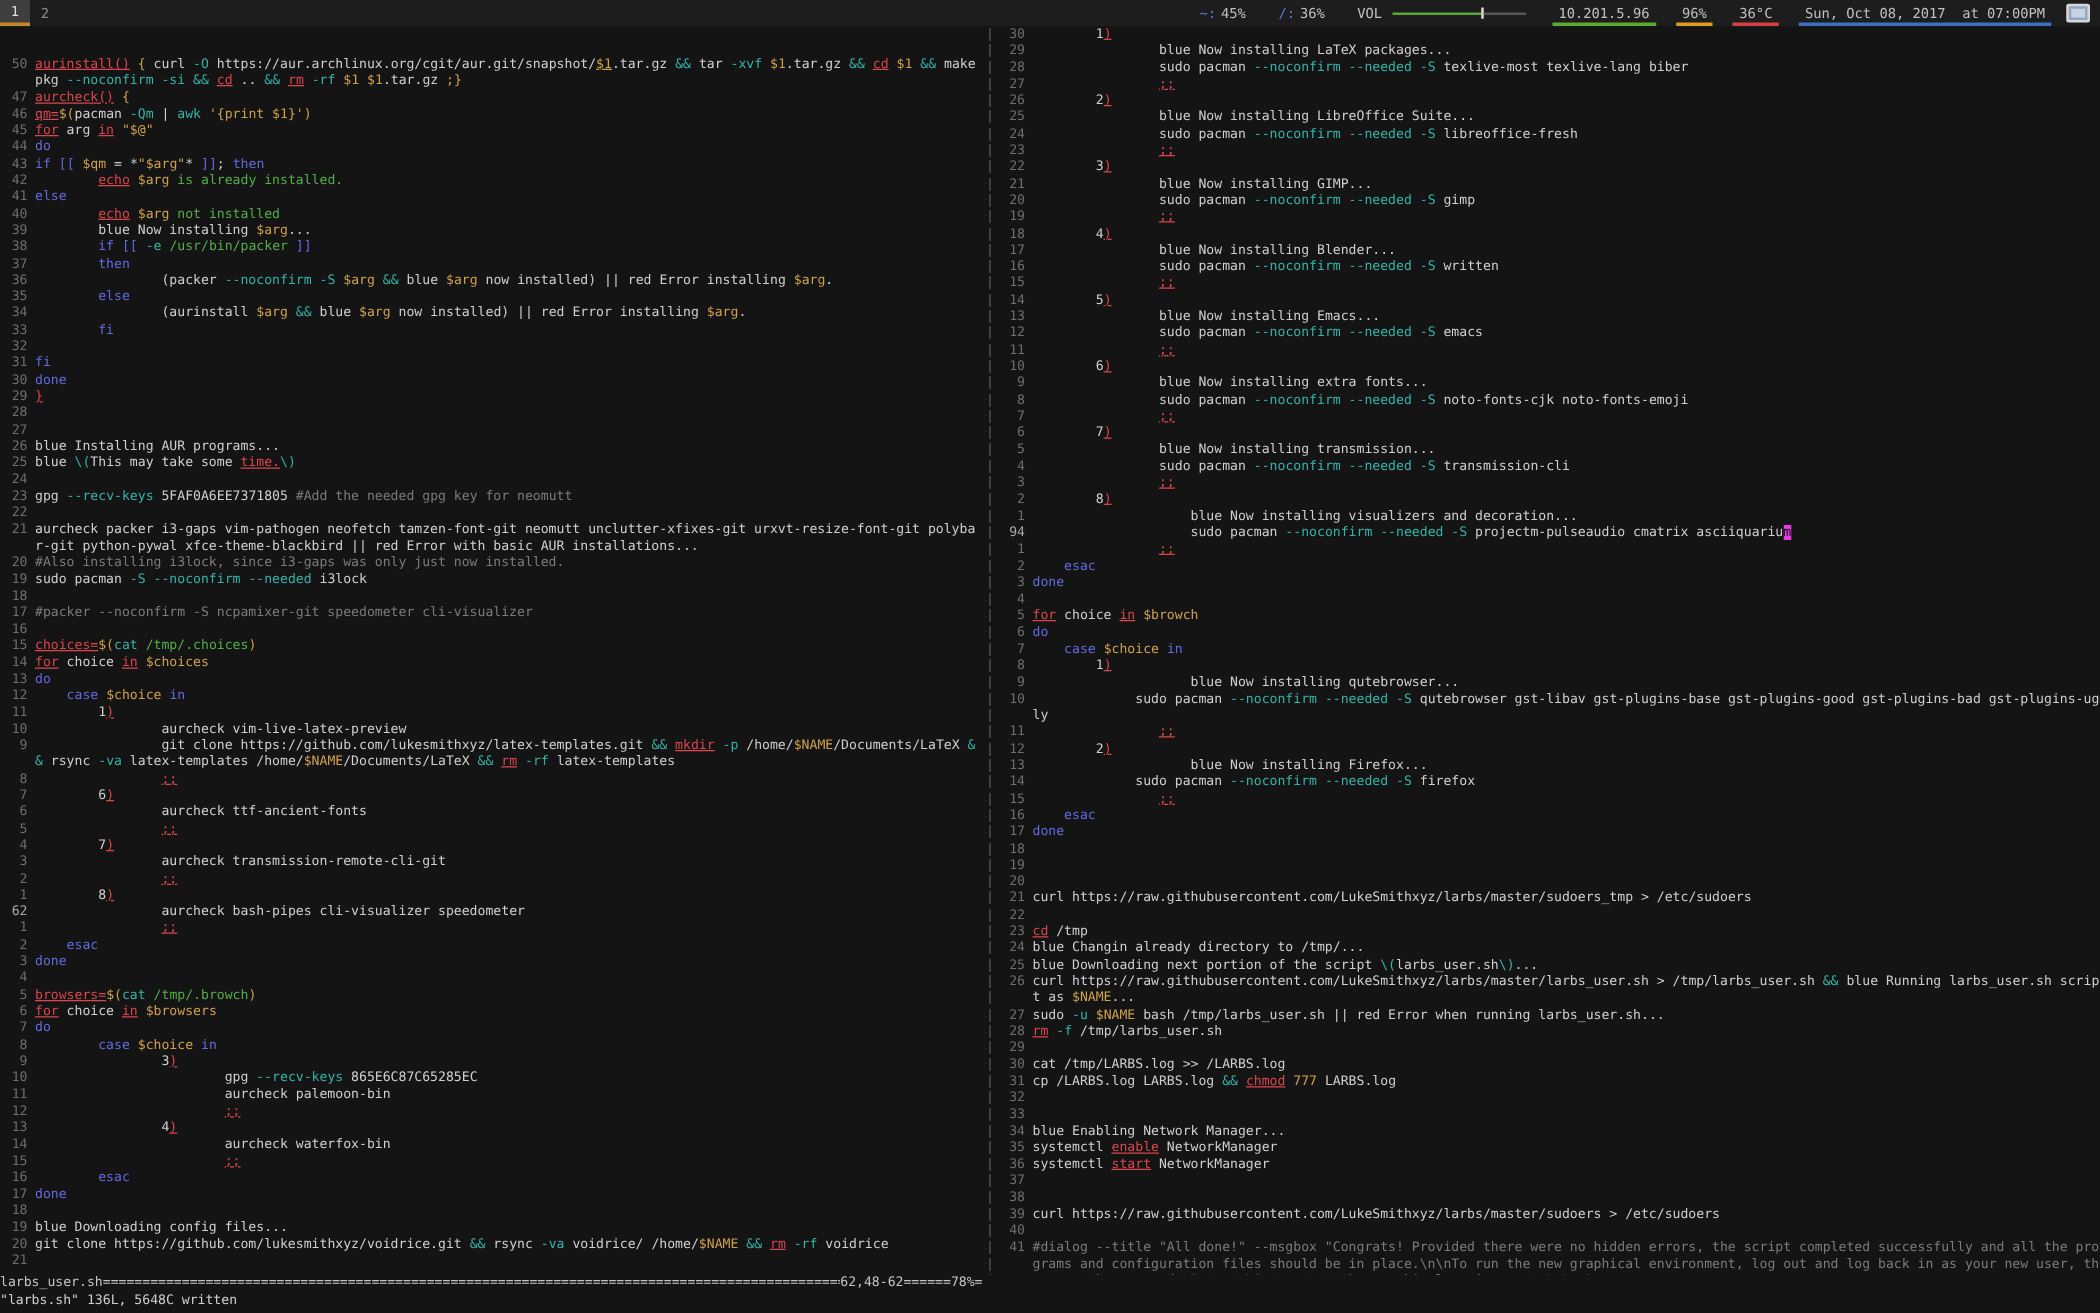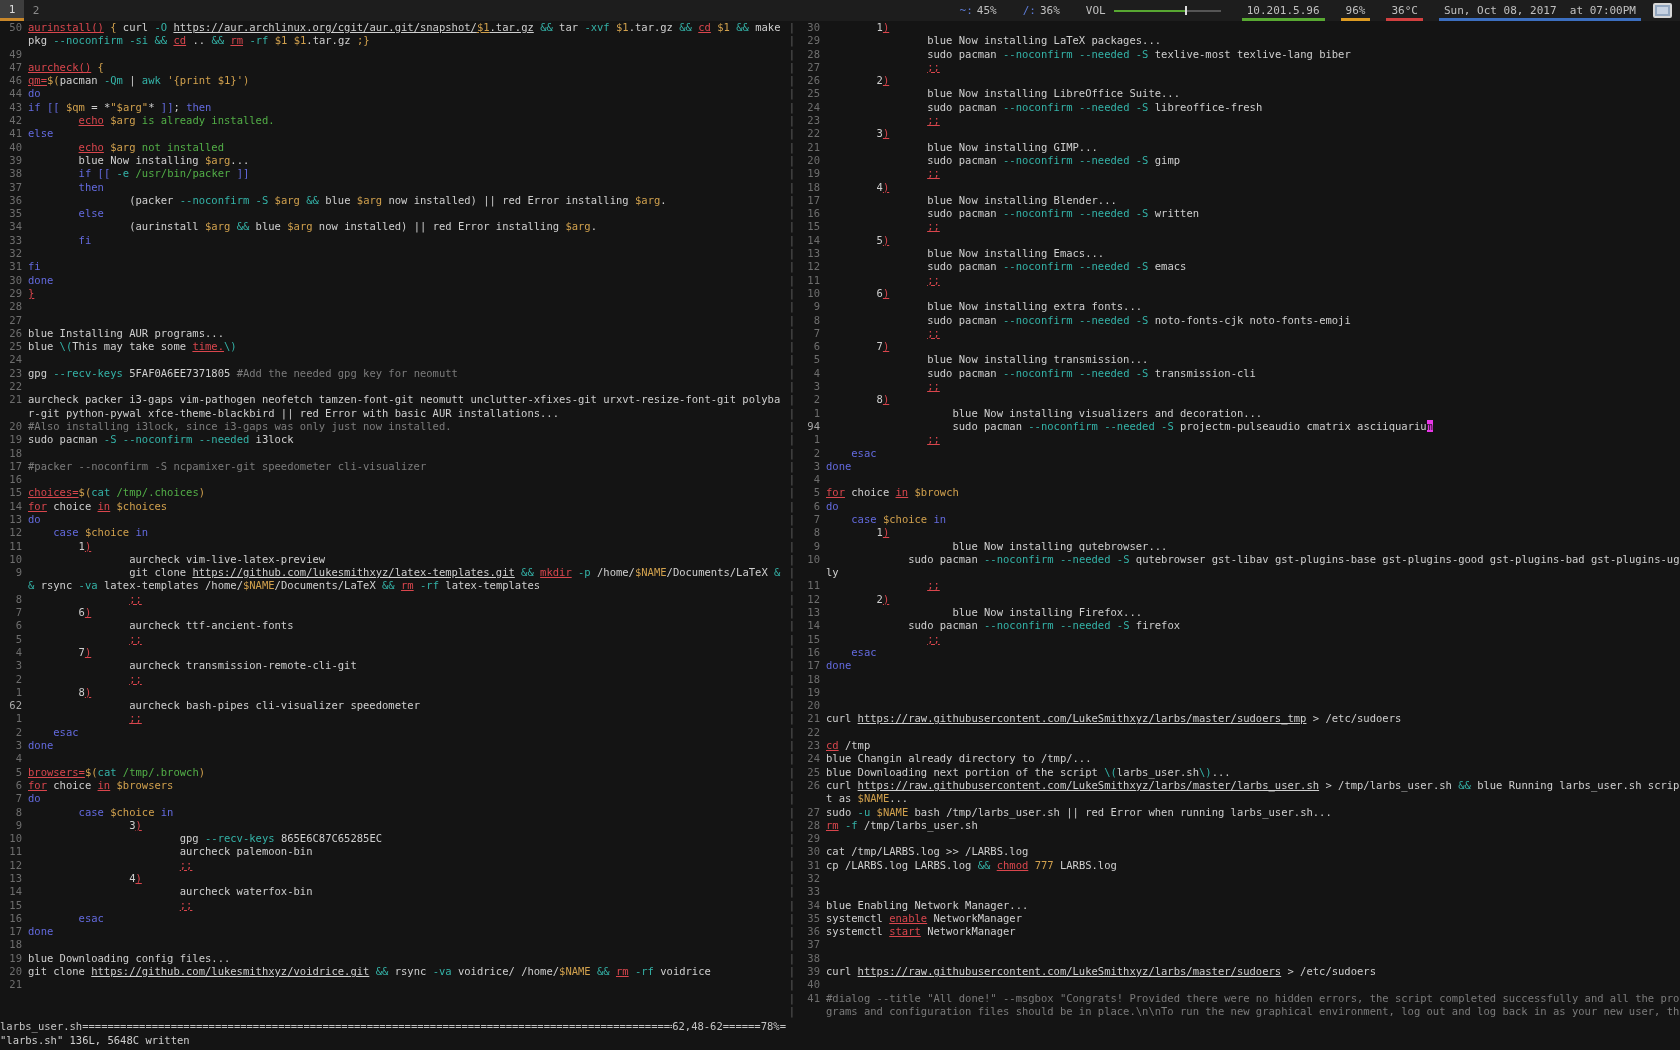--- a/index.html
+++ b/index.html
@@ -22,36 +22,36 @@
   .tray-icon{width:15px;height:11px;border:2px solid #d8d8d8;border-radius:2px;
              background:#93a7c0;margin:0 8px 0 4px;align-self:center;position:relative;}
   .tray-icon::after{content:"";position:absolute;left:2px;top:2px;right:2px;bottom:2px;
              background:#c7d2e2;}
 
   
   .term{position:absolute;top:21px;left:0;right:0;bottom:0;display:flex;
         flex-direction:column;font-size:10.5px;line-height:13.3px;background:#141414;}
   .editor{flex:1;display:flex;overflow:hidden;}
   .pane{overflow:hidden;}
-  .pane-left{width:786px;}
+  .pane-left{width:786px;margin-top:24px;}
   .pane-right{flex:1;}
   .vsep{width:12px;text-align:center;color:#606060;overflow:hidden;white-space:pre;flex:none;}
   .vline{display:flex;}
   .num{width:22px;flex:none;text-align:right;padding-right:6px;color:#6e6e6e;}
   .num.curnum{color:#a8a8a8;}
   .txt{flex:1;white-space:pre-wrap;word-break:break-all;color:#cfcfcf;min-height:13.3px;}
 
   .c-f{color:#cfcfcf;}
   .c-r{color:#d9464d;text-decoration:underline;}
   .c-y{color:#d0a04d;}
   .c-g{color:#52ae47;}
   .c-c{color:#34b3a8;}
   .c-b{color:#636ade;}
   .c-m{color:#7b7b7b;}
-  .c-u{color:#cfcfcf;text-decoration:underline;}
+  .c-u{color:#cfcfcf;}
   .c-v{color:#d0a04d;text-decoration:underline;}
   .c-k{background:#e838e8;color:#141414;}
 
   
   .statusrow{height:14px;display:flex;overflow:hidden;white-space:pre;}
   .st-left{width:786px;display:flex;color:#c4c4c4;overflow:hidden;}
   .st-fill{flex:1;overflow:hidden;}
   .st-right{flex:1;background:#aba396;color:#161616;display:flex;padding-left:6px;overflow:hidden;margin-top:24px;}
   .st-flex{flex:1;}
   .st-gap{width:150px;}
@@ -112,30 +112,30 @@
 </div>
 
 <div class="term">
   <div class="editor" id="editor">
     <div class="pane pane-left" id="pane-left">
         <div class="vline">
           <span class="num">50</span>
           <span class="txt"><span class="c-r">aurinstall()</span><span class="c-f"> </span><span class="c-y">{</span><span class="c-f"> curl </span><span class="c-c">-O</span><span class="c-f"> </span><span class="c-u">https://aur.archlinux.org/cgit/aur.git/snapshot/</span><span class="c-v">$1</span><span class="c-u">.tar.gz</span><span class="c-f"> </span><span class="c-c">&amp;&amp;</span><span class="c-f"> tar </span><span class="c-c">-xvf</span><span class="c-f"> </span><span class="c-y">$1</span><span class="c-f">.tar.gz </span><span class="c-c">&amp;&amp;</span><span class="c-f"> </span><span class="c-r">cd</span><span class="c-f"> </span><span class="c-y">$1</span><span class="c-f"> </span><span class="c-c">&amp;&amp;</span><span class="c-f"> makepkg </span><span class="c-c">--noconfirm</span><span class="c-f"> </span><span class="c-c">-si</span><span class="c-f"> </span><span class="c-c">&amp;&amp;</span><span class="c-f"> </span><span class="c-r">cd</span><span class="c-f"> .. </span><span class="c-c">&amp;&amp;</span><span class="c-f"> </span><span class="c-r">rm</span><span class="c-f"> </span><span class="c-c">-rf</span><span class="c-f"> </span><span class="c-y">$1</span><span class="c-f"> </span><span class="c-y">$1</span><span class="c-f">.tar.gz </span><span class="c-y">;}</span></span>
         </div>
         <div class="vline">
-          <span class="num">49</span>
-          <span class="txt"></span>
-        </div>
-        <div class="vline">
           <span class="num">47</span>
           <span class="txt"><span class="c-r">aurcheck()</span><span class="c-f"> </span><span class="c-y">{</span></span>
         </div>
         <div class="vline">
           <span class="num">46</span>
           <span class="txt"><span class="c-r">qm=</span><span class="c-y">$(</span><span class="c-f">pacman </span><span class="c-c">-Qm</span><span class="c-f"> | </span><span class="c-c">awk</span><span class="c-f"> </span><span class="c-y">'{print $1}'</span><span class="c-y">)</span></span>
+        </div>
+        <div class="vline">
+          <span class="num">45</span>
+          <span class="txt"><span class="c-r">for</span><span class="c-f"> arg </span><span class="c-r">in</span><span class="c-f"> </span><span class="c-y">"$@"</span></span>
         </div>
         <div class="vline">
           <span class="num">44</span>
           <span class="txt"><span class="c-b">do</span></span>
         </div>
         <div class="vline">
           <span class="num">43</span>
           <span class="txt"><span class="c-b">if</span><span class="c-f"> </span><span class="c-b">[[</span><span class="c-f"> </span><span class="c-y">$qm</span><span class="c-f"> = *</span><span class="c-y">"$arg"</span><span class="c-f">* </span><span class="c-b">]]</span><span class="c-f">; </span><span class="c-b">then</span></span>
         </div>
         <div class="vline">

